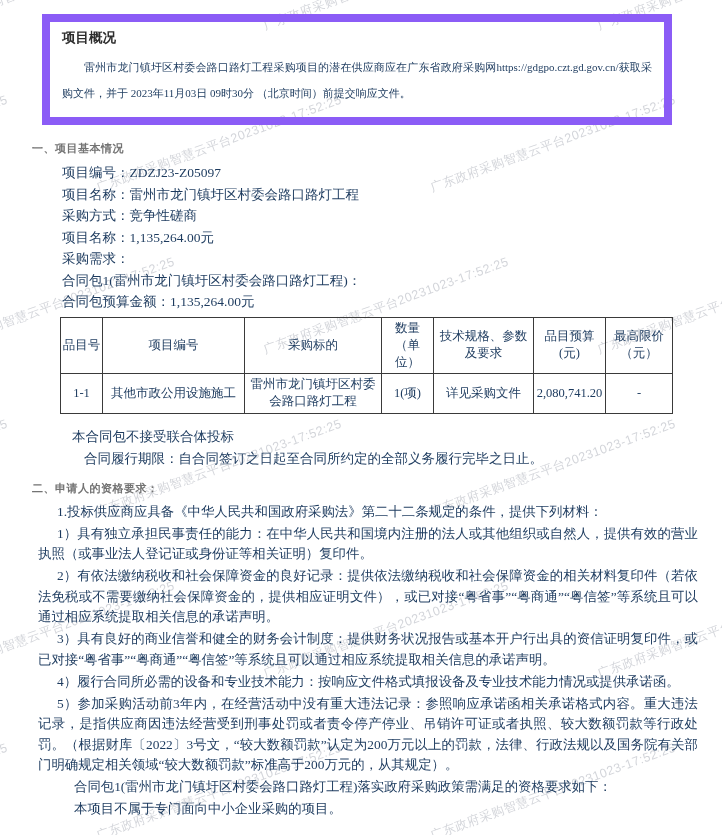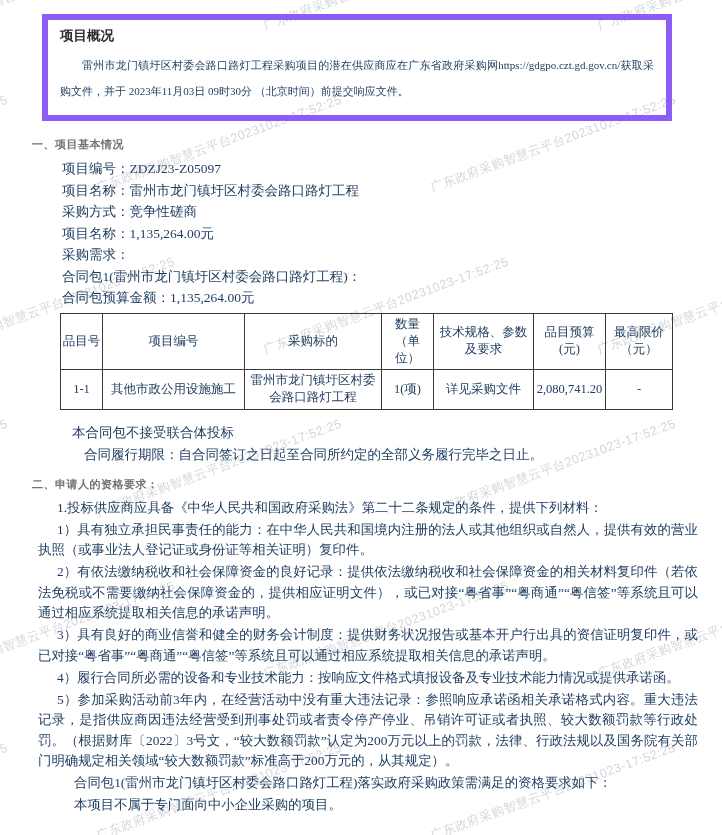--- a/index.html
+++ b/index.html
@@ -17,21 +17,21 @@
     position:absolute; white-space:nowrap;
     transform:rotate(-20deg); transform-origin:left center;
     font-family:"Liberation Sans","DejaVu Sans",sans-serif;
     font-size:12.5px; color:rgba(125,133,146,0.34); letter-spacing:0.5px;
   }
 
   .content { position:relative; z-index:1; padding:14px 24px 0 38px; }
 
   
   .overview-box {
-    width:630px; margin-left:4px; border:6px solid #8b5cf6;
+    width:630px; margin-left:4px; border:8px solid #8b5cf6;
     padding:7px 12px 11px 12px;
   }
   .box-title {
     font-family:"Liberation Sans","DejaVu Sans",sans-serif;
     font-weight:bold; font-size:13.5px; color:#2d2d2d;
   }
   .box-body {
     margin:7px 0 0 0; text-indent:2em; line-height:26px;
     font-size:11px; word-break:break-all; text-align:justify;
   }

